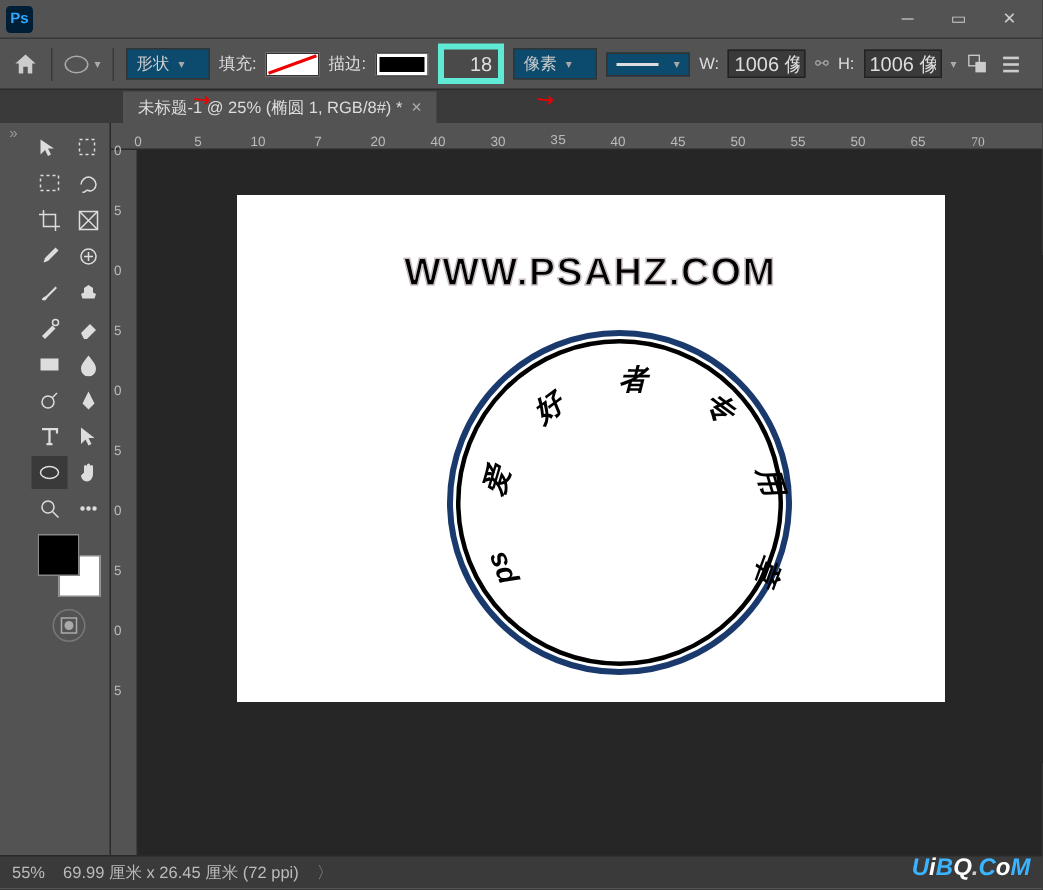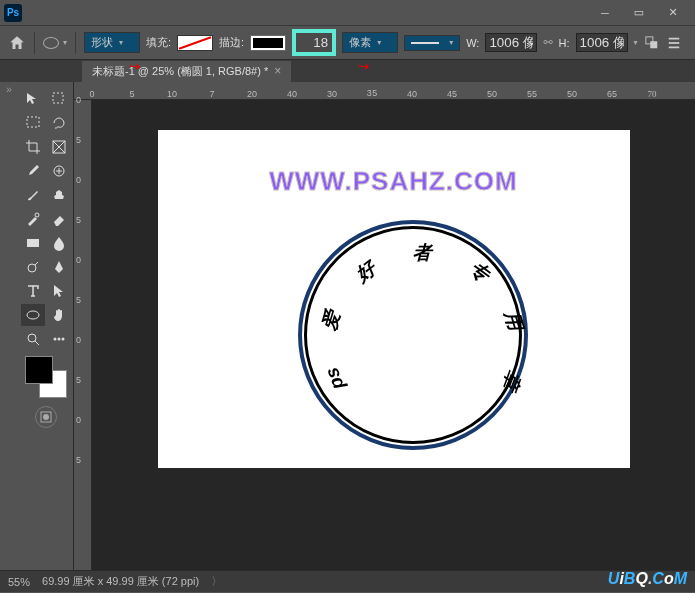--- a/index.html
+++ b/index.html
@@ -43,21 +43,21 @@
 .bg{position:absolute;bottom:0;right:0;width:28px;height:28px;background:#fff;border:1px solid #888}
 .qm{width:22px;height:22px;border:1px solid #777;border-radius:50%;margin-top:8px;display:flex;align-items:center;justify-content:center;cursor:pointer}
 .ruler-area{flex:1;display:flex;flex-direction:column;background:#3a3a3a;position:relative}
 .hruler{height:18px;background:#535353;border-bottom:1px solid #2a2a2a;display:flex;align-items:flex-end;padding-left:18px;overflow:hidden;position:relative}
 .hruler .tick{position:absolute;bottom:0;font-size:9px;color:#bbb;transform:translateX(-50%)}
 .canvas-wrap{flex:1;display:flex}
 .vruler{width:18px;background:#535353;border-right:1px solid #2a2a2a;position:relative}
 .vruler .tick{position:absolute;left:2px;font-size:9px;color:#bbb;transform:translateY(-50%)}
 .canvas-area{flex:1;background:#262626;display:flex;align-items:flex-start;justify-content:center;padding-top:30px;position:relative;overflow:hidden}
 .artboard{width:472px;height:338px;background:#fff;position:relative}
-.wm{position:absolute;top:36px;left:50%;transform:translateX(-50%);font-size:26px;font-weight:bold;color:#8b5cf6;-webkit-text-stroke:1px #c9bfc2;letter-spacing:1px}
+.wm{position:absolute;top:36px;left:50%;transform:translateX(-50%);font-size:26px;font-weight:bold;color:#000000;-webkit-text-stroke:1px #c9bfc2;letter-spacing:1px}
 .circ{position:absolute;top:90px;left:140px;width:230px;height:230px;border:4px solid #1a3a6e;border-radius:50%}
 .circ::before{content:"";position:absolute;top:2px;left:2px;right:2px;bottom:2px;border:3px solid #000;border-radius:50%}
 .curve-text{position:absolute;top:90px;left:140px;width:230px;height:230px}
 .ct-char{position:absolute;left:50%;top:50%;font-size:19px;font-weight:bold;font-style:italic;color:#000;transform-origin:center}
 .statusbar{height:22px;background:#3a3a3a;border-top:1px solid #2a2a2a;display:flex;align-items:center;padding:0 8px;font-size:11px;color:#bbb;gap:12px}
 .statusbar .sb-chev{color:#888;cursor:pointer}
 .watermark-brand{position:absolute;right:8px;bottom:5px;font-size:16px;font-weight:bold;font-style:italic}
 .watermark-brand .u{color:#3bb4ff}.watermark-brand .i{color:#fff}.watermark-brand .b{color:#3bb4ff}.watermark-brand .q{color:#fff}.watermark-brand .c{color:#3bb4ff}.watermark-brand .o{color:#fff}.watermark-brand .m{color:#3bb4ff}
 .red-arrow{position:absolute;color:#e00;font-size:14px;pointer-events:none}
 .ra1{left:128px;top:58px;transform:rotate(-40deg)}
@@ -307,21 +307,21 @@
               <span class="ct-char" style="transform: translate(89.2708px, 32.4919px) rotate(110deg);">章</span>
             </div>
         </div>
       </div>
     </div>
   </div>
 </div>
 
 <div class="statusbar">
   <span>55%</span>
-  <span>69.99 厘米 x 49.99 厘米 (72 ppi)</span>
+  <span>69.99 厘米 x 26.45 厘米 (72 ppi)</span>
   <span class="sb-chev">〉</span>
 </div>
 
 <div class="watermark-brand">
   <span class="u">U</span><span class="i">i</span><span class="b">B</span><span class="q">Q</span><span>.</span><span class="c">C</span><span class="o">o</span><span class="m">M</span>
 </div>
 
 <div class="red-arrow ra1">↘</div>
 <div class="red-arrow ra2">↘</div>
 

